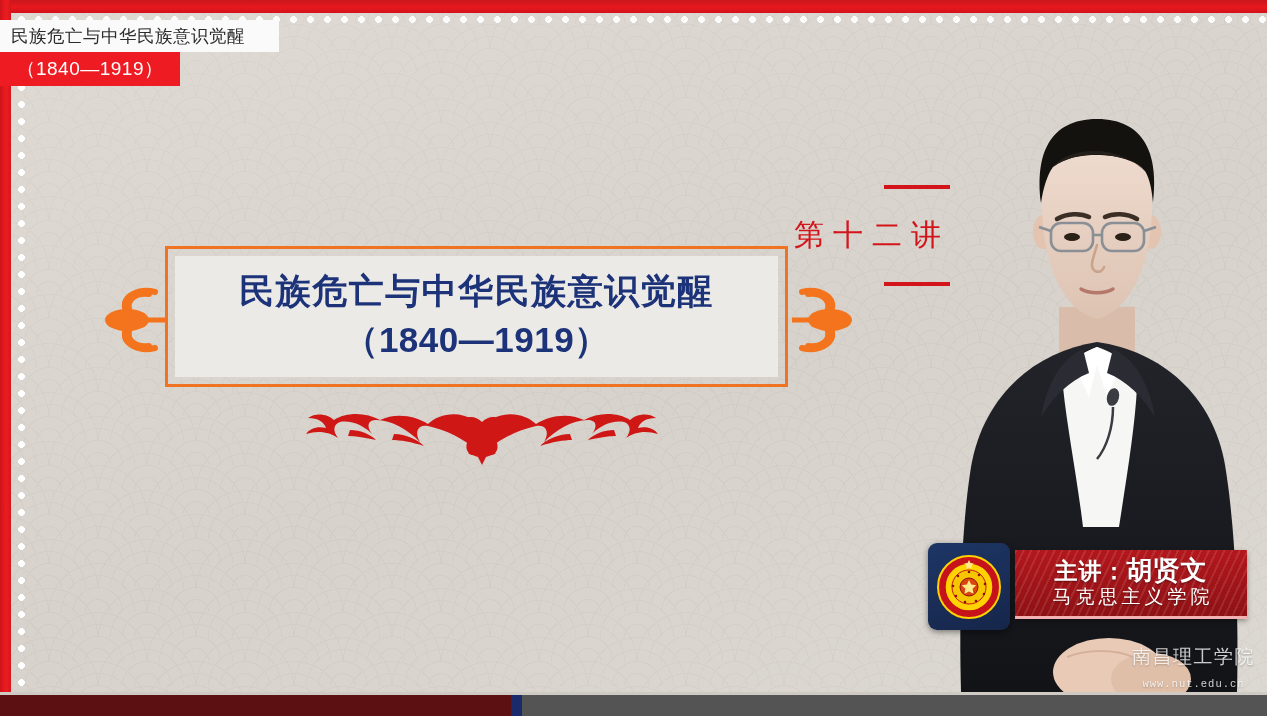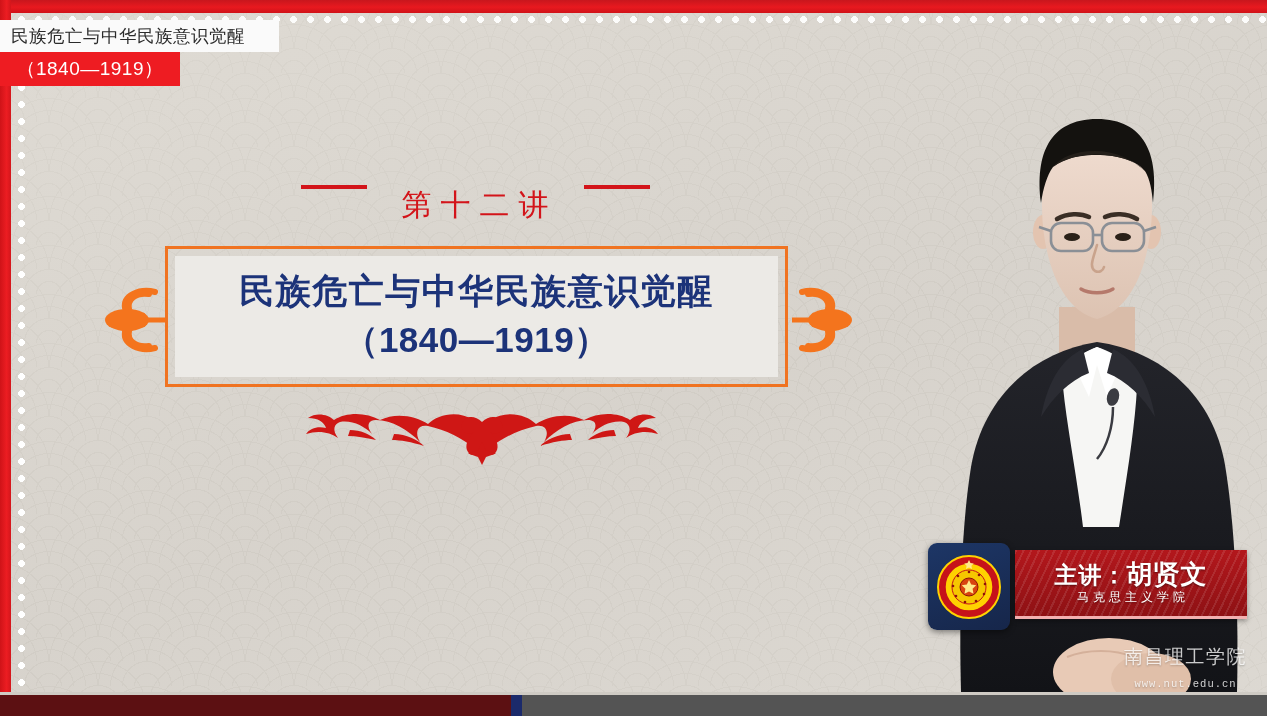--- a/index.html
+++ b/index.html
@@ -87,22 +87,23 @@
     display:flex;align-items:center;justify-content:center;
     z-index:9;
   }
   .cap-red span{
     font-size:19px;color:#ffffff;letter-spacing:.5px;white-space:nowrap;
   }
 
   
   .eyebrow{
     position:absolute;left:0;top:185px;width:950px;
-    display:flex;align-items:flex-start;justify-content:center;gap:26px;
+    display:flex;align-items:flex-end;justify-content:center;gap:26px;
     z-index:4;
+    flex-direction:column;
   }
   .eyebrow .rule{
     width:66px;height:4px;background:#d3141a;display:block;
   }
   .eyebrow .txt{
     font-size:30px;color:#d3141a;letter-spacing:9px;
     font-weight:400;white-space:nowrap;
     text-indent:9px;
   }
 
@@ -160,21 +161,21 @@
     align-items:center;justify-content:center;
     box-shadow:0 2px 5px rgba(0,0,0,.35);
   }
   .plate-name{
     color:#ffffff;font-size:23px;font-weight:bold;letter-spacing:1px;
     white-space:nowrap;text-shadow:0 1px 2px rgba(0,0,0,.45);
     line-height:1.1;
   }
   .plate-name b{font-size:26px;}
   .plate-dept{
-    color:#ffffff;font-size:12px;letter-spacing:4px;
+    color:#ffffff;font-size:19px;letter-spacing:4px;
     white-space:nowrap;margin-top:0;
     text-shadow:0 1px 2px rgba(0,0,0,.4);
     text-indent:4px;
   }
   .plate-tail{
     position:absolute;left:1211px;top:556px;width:9px;height:60px;
     background:linear-gradient(180deg,#6f0d10,#4d090b);
     z-index:7;
     transform:skewY(12deg);
   }
@@ -184,21 +185,21 @@
     position:absolute;left:928px;top:543px;width:82px;height:87px;
     z-index:9;
     background:linear-gradient(160deg,#1d3666,#16264a);
     border-radius:9px;
     box-shadow:0 2px 6px rgba(0,0,0,.45);
     display:flex;align-items:center;justify-content:center;
   }
 
   
   .watermark{
-    position:absolute;right:20px;bottom:26px;z-index:9;
+    position:absolute;right:12px;bottom:26px;z-index:9;
     text-align:center;
     color:rgba(255,255,255,.78);
     text-shadow:0 1px 2px rgba(0,0,0,.25);
   }
   .wm-name{font-size:19px;letter-spacing:1.5px;white-space:nowrap;}
   .wm-url{
     font-family:"Liberation Mono","DejaVu Sans Mono",monospace;
     font-size:10.5px;letter-spacing:1px;margin-top:8px;white-space:nowrap;
     color:rgba(255,255,255,.8);
   }

